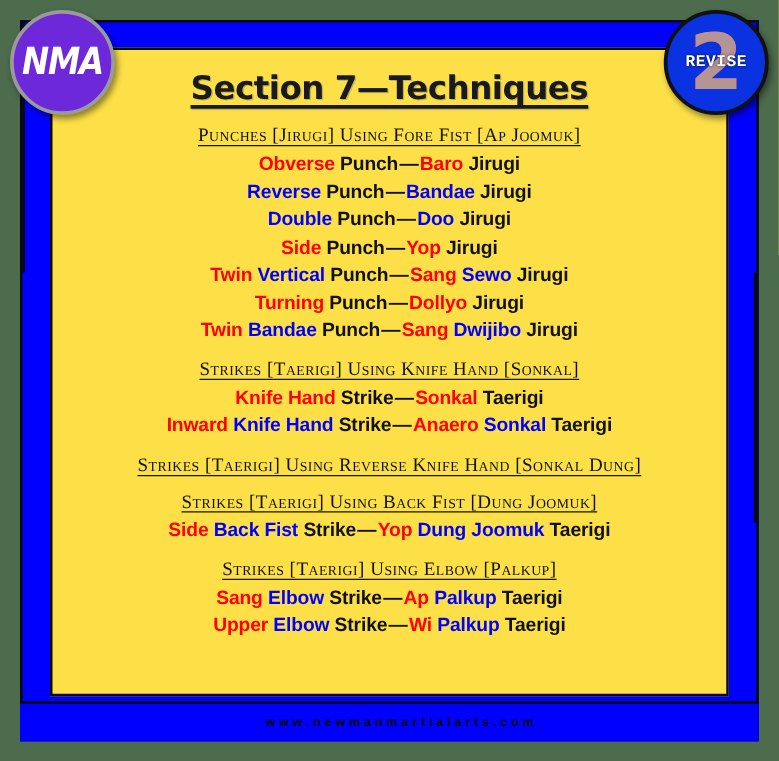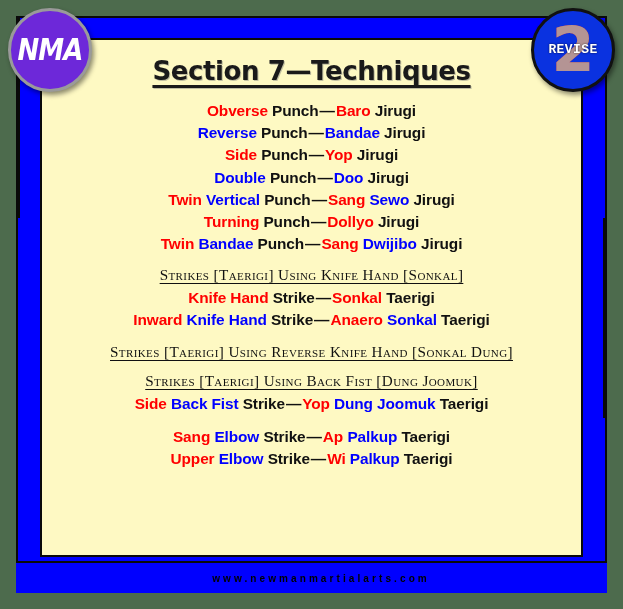--- a/index.html
+++ b/index.html
@@ -29,21 +29,21 @@
   #rail-red-left  { left: -2px;  top: 194px; height: 200px; border-left: 2px solid #0a0a0a; }
   #rail-red-right { right: -2px; top: 194px; height: 200px; border-right: 2px solid #0a0a0a; }
 
   
   #page {
     position: absolute;
     left: 22px;
     top: 20px;
     right: 22px;
     bottom: 34px;
-    background: #fef9c3;
+    background: #fde047;
     border: 2px solid #0a0a0a;
     box-sizing: border-box;
     overflow: hidden;
   }
 
   
   #footer {
     position: absolute;
     left: -2px;
     right: -2px;
@@ -198,41 +198,43 @@
 <body>
 
 <div id="frame">
   <div id="rail-red-left"></div>
   <div id="rail-red-right"></div>
 
   <div id="page">
     <h1 id="title">Section 7—Techniques</h1>
     <div id="content">
         <div class="section">
+          <div class="sec-head">Punches [Jirugi] Using Fore Fist [Ap Joomuk]</div>
           <div class="tech-line"><span class="r">Obverse</span><span class="k"> Punch</span><span class="dash">—</span><span class="r">Baro</span><span class="k"> Jirugi</span></div>
           <div class="tech-line"><span class="b">Reverse</span><span class="k"> Punch</span><span class="dash">—</span><span class="b">Bandae</span><span class="k"> Jirugi</span></div>
+          <div class="tech-line"><span class="b">Double</span><span class="k"> Punch</span><span class="dash">—</span><span class="b">Doo</span><span class="k"> Jirugi</span></div>
           <div class="tech-line"><span class="r">Side</span><span class="k"> Punch</span><span class="dash">—</span><span class="r">Yop</span><span class="k"> Jirugi</span></div>
-          <div class="tech-line"><span class="b">Double</span><span class="k"> Punch</span><span class="dash">—</span><span class="b">Doo</span><span class="k"> Jirugi</span></div>
           <div class="tech-line"><span class="r">Twin</span><span class="k"> </span><span class="b">Vertical</span><span class="k"> Punch</span><span class="dash">—</span><span class="r">Sang</span><span class="k"> </span><span class="b">Sewo</span><span class="k"> Jirugi</span></div>
           <div class="tech-line"><span class="r">Turning</span><span class="k"> Punch</span><span class="dash">—</span><span class="r">Dollyo</span><span class="k"> Jirugi</span></div>
           <div class="tech-line"><span class="r">Twin</span><span class="k"> </span><span class="b">Bandae</span><span class="k"> Punch</span><span class="dash">—</span><span class="r">Sang</span><span class="k"> </span><span class="b">Dwijibo</span><span class="k"> Jirugi</span></div>
         </div>
         <div class="section">
           <div class="sec-head">Strikes [Taerigi] Using Knife Hand [Sonkal]</div>
           <div class="tech-line"><span class="r">Knife Hand</span><span class="k"> Strike</span><span class="dash">—</span><span class="r">Sonkal</span><span class="k"> Taerigi</span></div>
           <div class="tech-line"><span class="r">Inward</span><span class="k"> </span><span class="b">Knife Hand</span><span class="k"> Strike</span><span class="dash">—</span><span class="r">Anaero</span><span class="k"> </span><span class="b">Sonkal</span><span class="k"> Taerigi</span></div>
         </div>
         <div class="section">
           <div class="sec-head">Strikes [Taerigi] Using Reverse Knife Hand [Sonkal Dung]</div>
         </div>
         <div class="section">
           <div class="sec-head">Strikes [Taerigi] Using Back Fist [Dung Joomuk]</div>
           <div class="tech-line"><span class="r">Side</span><span class="k"> </span><span class="b">Back Fist</span><span class="k"> Strike</span><span class="dash">—</span><span class="r">Yop</span><span class="k"> </span><span class="b">Dung Joomuk</span><span class="k"> Taerigi</span></div>
         </div>
         <div class="section">
+          <div class="sec-head">Strikes [Taerigi] Using Elbow [Palkup]</div>
           <div class="tech-line"><span class="r">Sang</span><span class="k"> </span><span class="b">Elbow</span><span class="k"> Strike</span><span class="dash">—</span><span class="r">Ap</span><span class="k"> </span><span class="b">Palkup</span><span class="k"> Taerigi</span></div>
           <div class="tech-line"><span class="r">Upper</span><span class="k"> </span><span class="b">Elbow</span><span class="k"> Strike</span><span class="dash">—</span><span class="r">Wi</span><span class="k"> </span><span class="b">Palkup</span><span class="k"> Taerigi</span></div>
         </div>
       </div>
   </div>
 
   <div id="footer">
     <span id="footer-url">www.newmanmartialarts.com</span>
   </div>
 </div>

